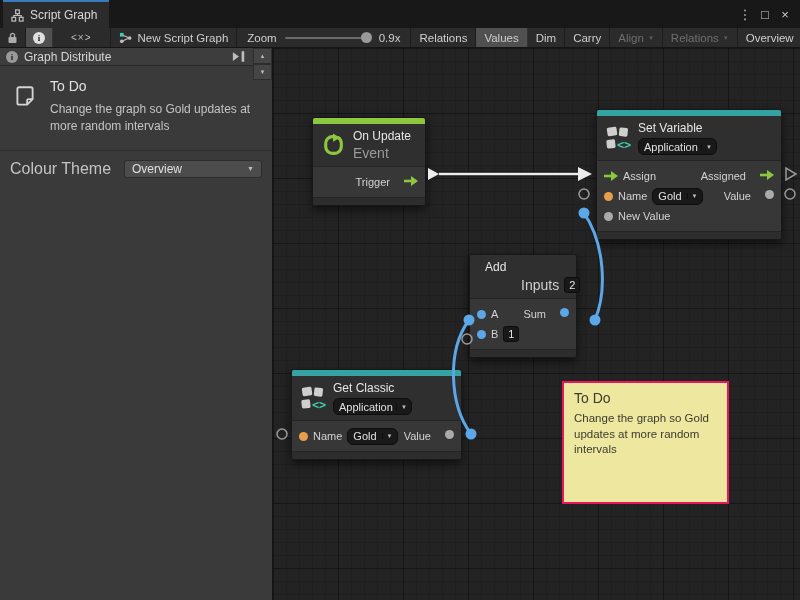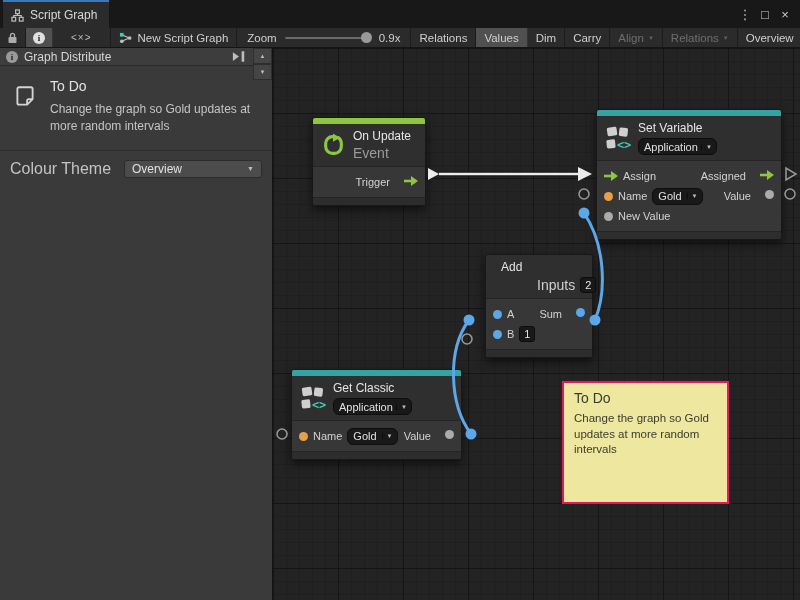--- a/index.html
+++ b/index.html
@@ -273,21 +273,21 @@
           </div>
         </div>
         <div class="prow">
           <span class="dot" style="background:#ABABAB;"></span>
           <span class="plabel">New Value</span>
         </div>
       </div>
       <div class="nfoot"></div>
     </div>
 
-    <div class="node" style="left:212px; top:206px; width:108px;">
+    <div class="node" style="left:196px; top:206px; width:108px;">
       <div class="nhead" style="border-radius:3px 3px 0 0;">
         <svg width="24" height="24" viewBox="0 0 24 24">
           <path d="M12 3 v18 M3 12 h18" stroke="#d8d8d8" stroke-width="3.4" stroke-linecap="round"></path>
         </svg>
         <div>
           <div class="ntitle">Add</div>
           <div style="display:flex; align-items:center; gap:5px; margin-top:3px;">
             <span class="nsub" style="margin-top:0; color:#cfcfcf;padding-left:36px;">Inputs</span>
             <span class="mini-box">2</span>
           </div>

